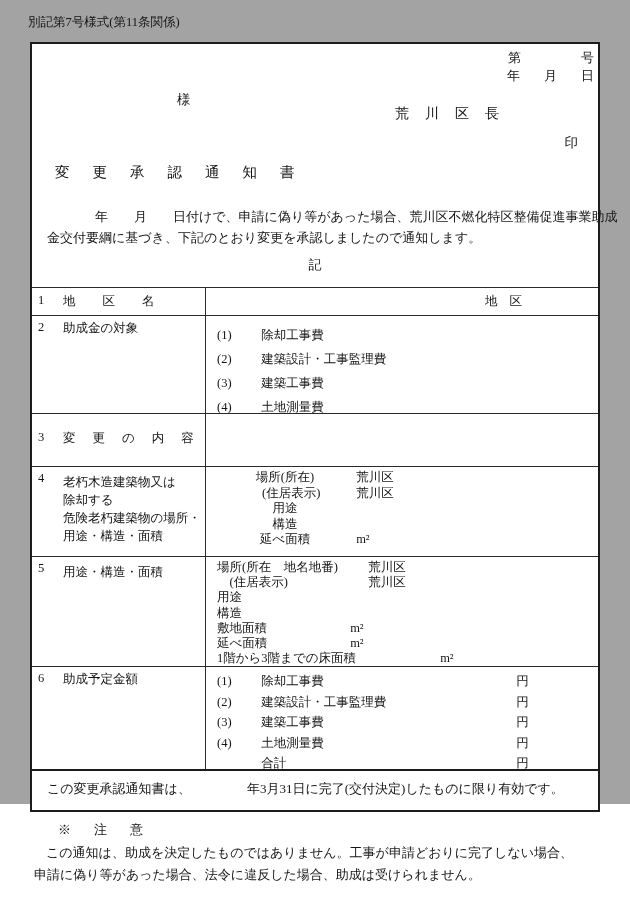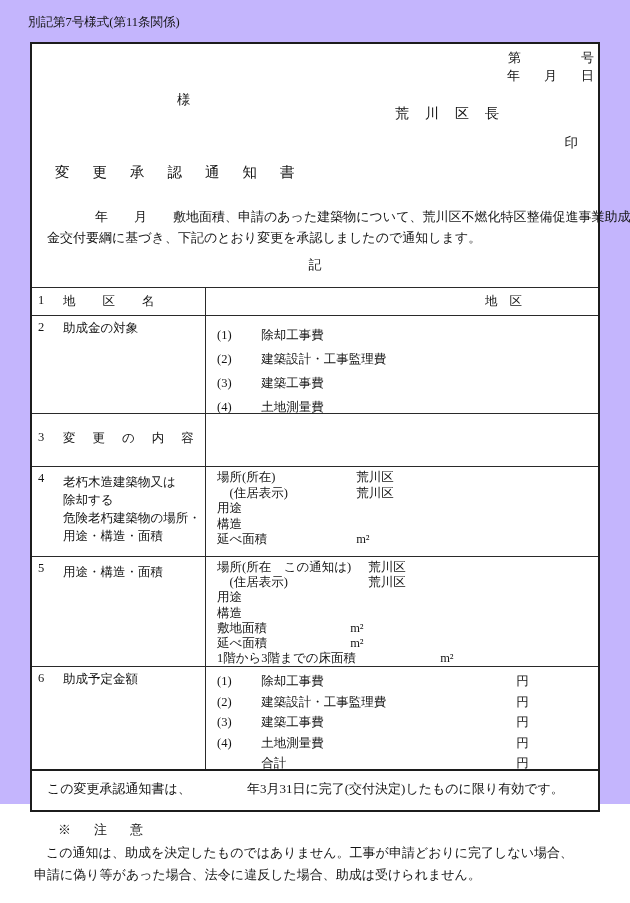--- a/index.html
+++ b/index.html
@@ -1,21 +1,21 @@
 <!DOCTYPE html>
 <html><head>
 <meta charset="utf-8">
 <style>
   html,body { margin:0; padding:0; background:#ffffff; }
   body {
     width:630px; height:903px; position:relative;
     font-family:"Liberation Serif","DejaVu Serif",serif;
     color:#141414; -webkit-font-smoothing:antialiased;
   }
-  .sheet { position:absolute; left:0; top:0; width:630px; height:804px; background:#c4b5fd; }
+  .sheet { position:absolute; left:0; top:0; width:630px; height:804px; background:#a3a3a3; }
   .form-label { position:absolute; left:28px; top:14px; font-size:12.5px; }
 
   .box {
     position:absolute; left:30px; top:42px; width:570px; height:770px;
     border:2px solid #1c1c1c; box-sizing:border-box; background:#ffffff;
   }
 
   
   .doc-no   { position:absolute; top:5px;  right:4px; font-size:13px; display:flex; align-items:center; }
   .doc-date { position:absolute; top:23px; right:4px; font-size:13px; display:flex; align-items:center; }
@@ -56,21 +56,21 @@
   .inum { display:inline-block; width:41px; }
 
   .r3 .cell-l { padding-top:16px; }
 
   .llines { line-height:18px; padding-top:2px; }
   .flines { padding-top:3px; }
   .fline  { white-space:nowrap; }
   .r4 .fline { line-height:15.5px; }
   .r5 .fline { line-height:15.2px; }
   .flab { display:inline-block; }
-  .w136 { width:136px; }
+  .w136 { width:136px;text-align:center; }
   .w148 { width:148px; }
   .w130 { width:130px; }
   .w220 { width:220px; }
 
   .r6list { padding-top:4px; }
   .r6list .iline { line-height:20.5px; white-space:nowrap; }
   .r6text { display:inline-block; width:252px; }
 
   .strip { height:36px; display:flex; align-items:center; padding-left:15px; font-size:13px; white-space:nowrap;text-align:right; }
   .sp56 { display:inline-block; width:56px; }
@@ -106,21 +106,21 @@
 
     <div class="addressee">様</div>
 
     <div class="issuer">荒川区長</div>
 
     <div class="seal">印</div>
 
     <div class="doc-title">変更承認通知書</div>
 
     <div class="body-par">
-      <div class="ln1">年　　月　　敷地面積、申請のあった建築物について、荒川区不燃化特区整備促進事業助成</div>
+      <div class="ln1">年　　月　　日付けで、申請に偽り等があった場合、荒川区不燃化特区整備促進事業助成</div>
       <div class="ln2">金交付要綱に基づき、下記のとおり変更を承認しましたので通知します。</div>
     </div>
 
     <div class="record">記</div>
 
     <div class="tbl">
 
       <div class="trow r1">
         <div class="cell-l">
           <span class="no">1</span>
@@ -205,21 +205,21 @@
       <div class="trow r5">
         <div class="cell-l">
           <span class="no">5</span>
           <span class="lab llines">
             <div>用途・構造・面積</div>
           </span>
         </div>
         <div class="cell-r">
           <div class="flines">
             <div class="fline">
-              <span class="flab w148">場所(所在　この通知は)</span>
+              <span class="flab w148">場所(所在　地名地番)</span>
               <span>荒川区</span>
             </div>
             <div class="fline">
               <span class="flab w148">　(住居表示)</span>
               <span>荒川区</span>
             </div>
             <div class="fline">
               <span class="flab w148">用途</span>
               <span></span>
             </div>

